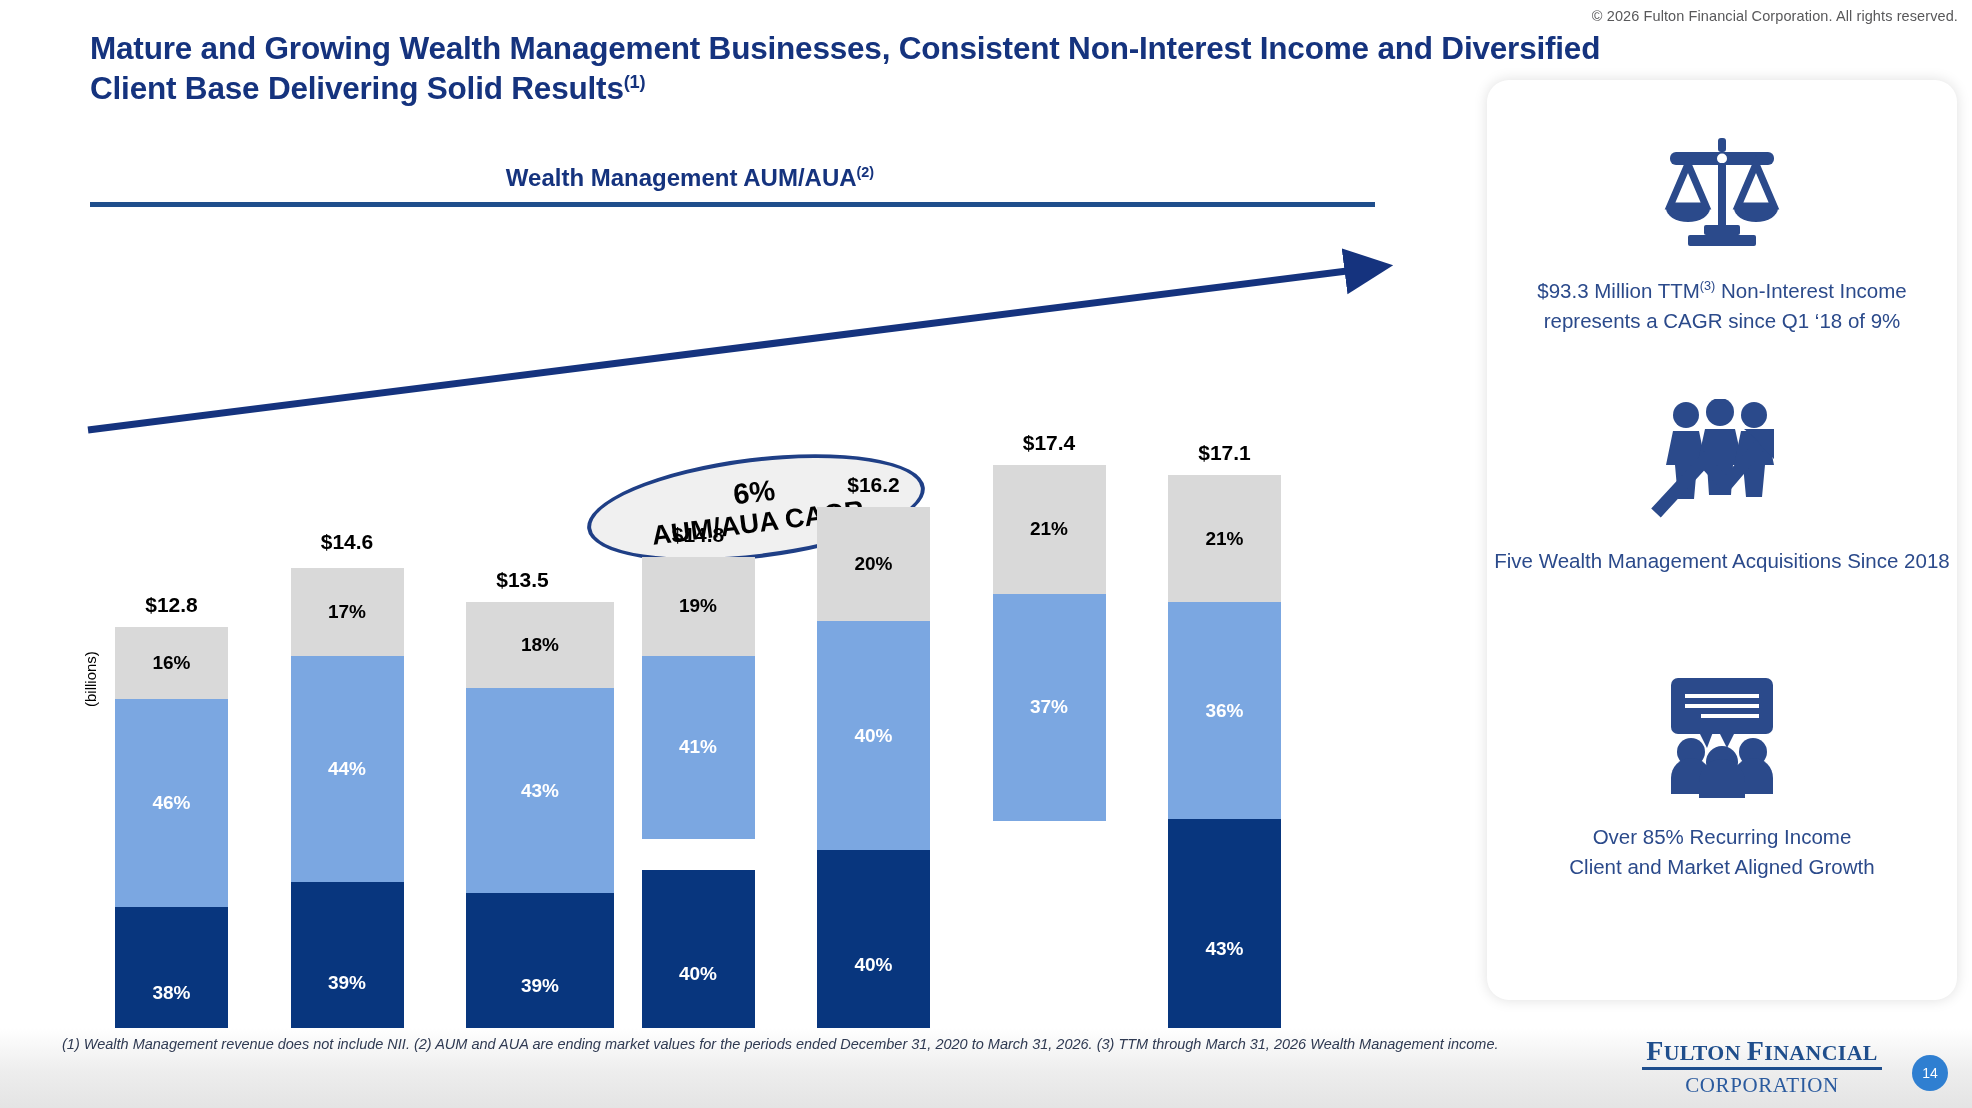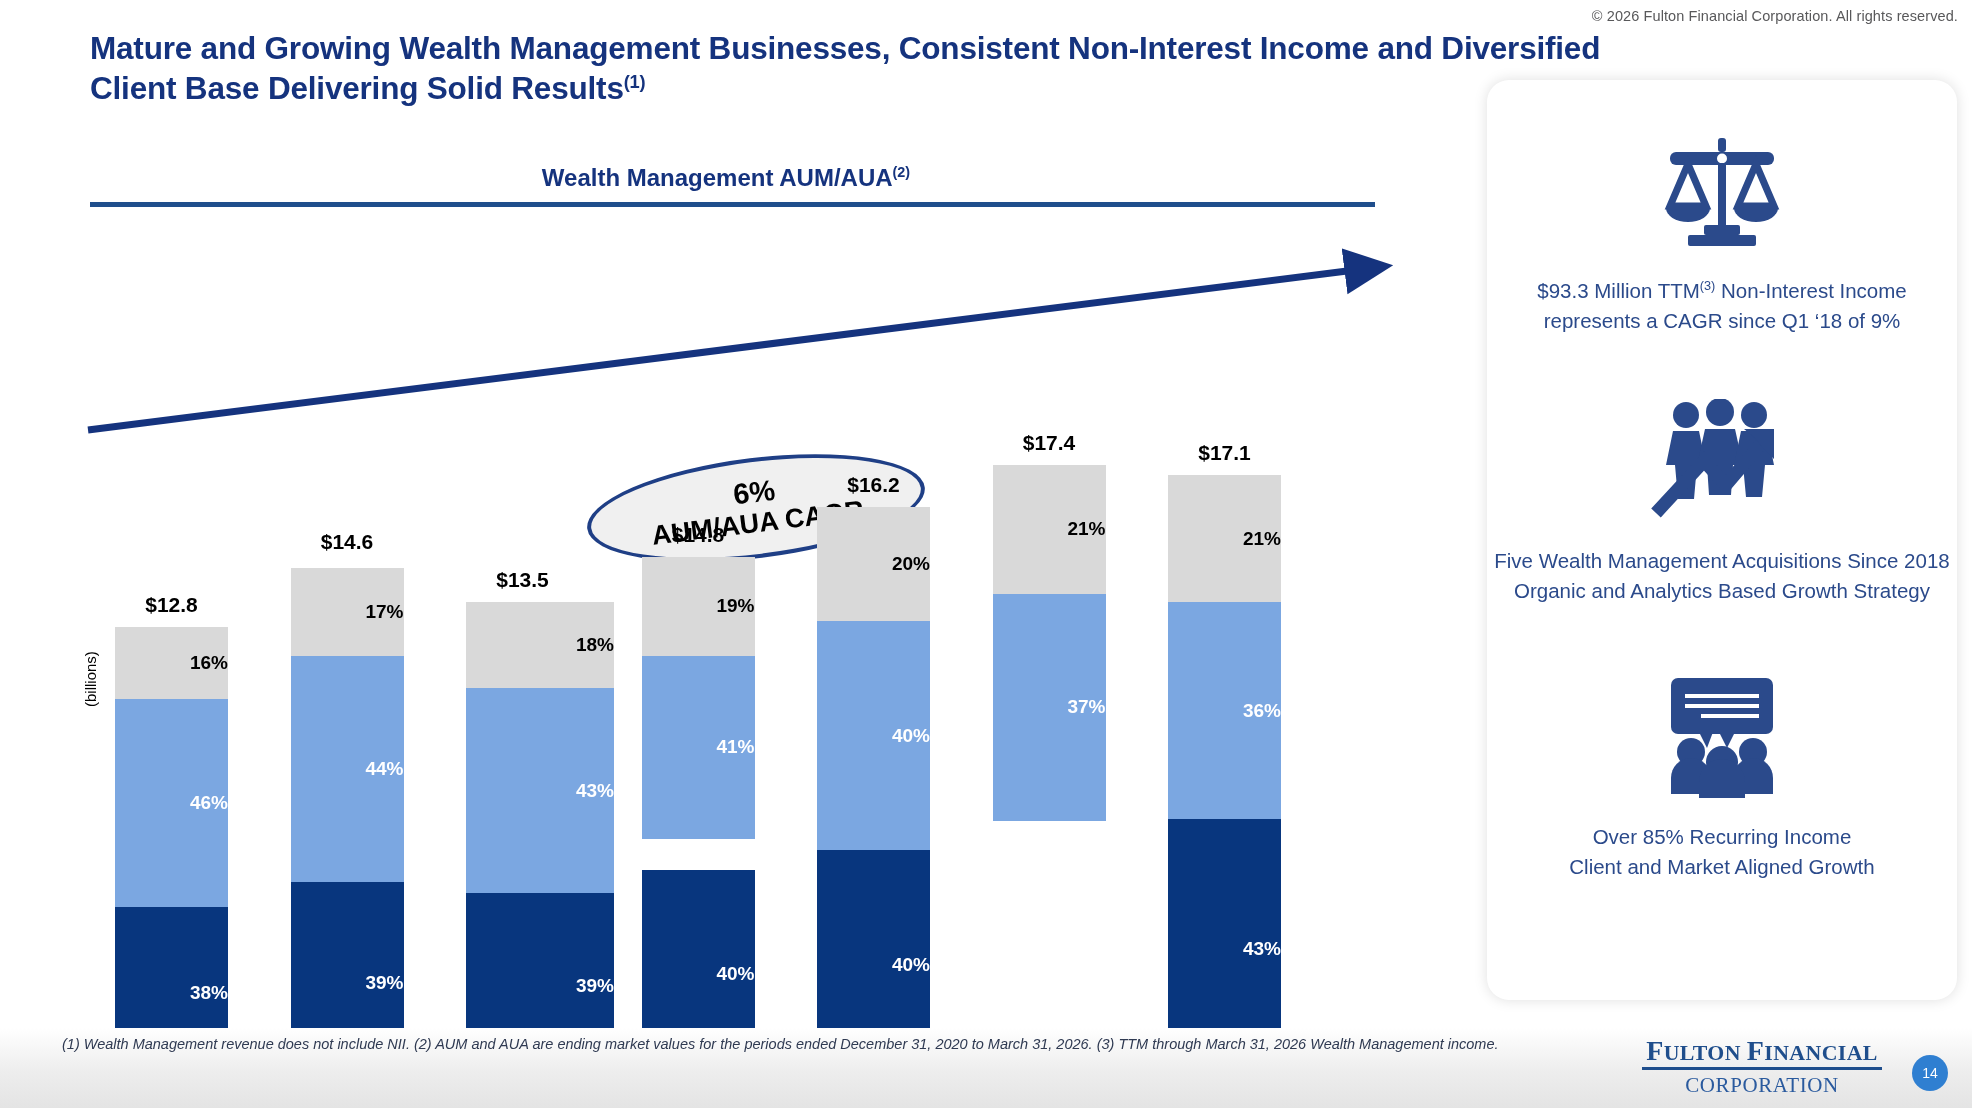--- a/index.html
+++ b/index.html
@@ -26,21 +26,21 @@
     font-size:31.5px;line-height:1.28;
     font-weight:bold;color:#15337e;
     letter-spacing:-.2px;
   }
   .title sup{font-size:.58em;vertical-align:super;line-height:0;}
 
   
   .chart-panel{position:absolute;left:0;top:150px;width:1470px;height:860px;}
   .chart-title{
     position:absolute;left:0;top:14px;width:1380px;text-align:center;
-    font-size:24px;font-weight:bold;color:#15337e;margin-left:36px;
+    font-size:24px;font-weight:bold;color:#15337e;
   }
   .chart-title sup{font-size:.6em;vertical-align:super;line-height:0;}
   .chart-rule{
     position:absolute;left:90px;top:52px;width:1285px;height:5px;background:#1f4e8c;
   }
 
   .plot{position:absolute;left:0;top:60px;width:1470px;height:800px;}
 
   .axis-line{
     position:absolute;left:80px;top:869px;width:1340px;height:2px;background:#bfbfbf;
@@ -48,21 +48,21 @@
   .ylabel{
     position:absolute;left:82px;top:497px;
     font-size:15px;color:#000;
     transform:rotate(-90deg);transform-origin:left top;
     white-space:nowrap;
   }
 
   
   .bar{position:absolute;width:113px;}
   .seg{position:absolute;left:0;width:100%;
-       display:flex;align-items:center;justify-content:flex-end;
+       display:flex;align-items:center;justify-content:center;
        font-size:19px;font-weight:bold;}
   .seg.mass{background:#08367e;color:#fff;}
   .seg.inst{background:#7ba7e1;color:#fff;}
   .seg.hnw {background:#d9d9d9;color:#000;}
   .bar-total{
     position:absolute;width:113px;text-align:center;
     font-size:21px;font-weight:bold;color:#000;
   }
 
   
@@ -288,21 +288,20 @@
           <path d="M57 30 h30 l8 36 h-10 l-2 30 h-22 l-2 -30 h-10 z"></path>
           <circle cx="106" cy="16" r="13"></circle>
           <path d="M93 32 h26 l7 34 h-9 l-3 32 h-16 l-3 -32 h-9 z"></path>
           <path d="M8 114 L56 62 L78 86 L112 46" fill="none" stroke="#2b4a8b" stroke-width="13" stroke-linejoin="miter"></path>
           <path d="M96 30 L126 30 L126 60 L114 48 L108 40 Z"></path>
         </svg>
       </div>
       <div class="cap">
         <span>Five Wealth Management Acquisitions Since 2018</span>
         <br>
-        <span>Organic and Analytics Based Growth Strategy</span>
       </div>
     </div>
 
     <div class="card-block" style="top:582px">
       <div class="icon">
         <svg width="126" height="122" viewBox="0 0 126 122" fill="#2b4a8b">
           <rect x="12" y="2" width="102" height="56" rx="7"></rect>
           <path d="M40 56 L48 72 L54 56 Z"></path>
           <path d="M60 56 L68 72 L76 56 Z"></path>
           <rect x="26" y="18" width="74" height="4" fill="#fff"></rect>

